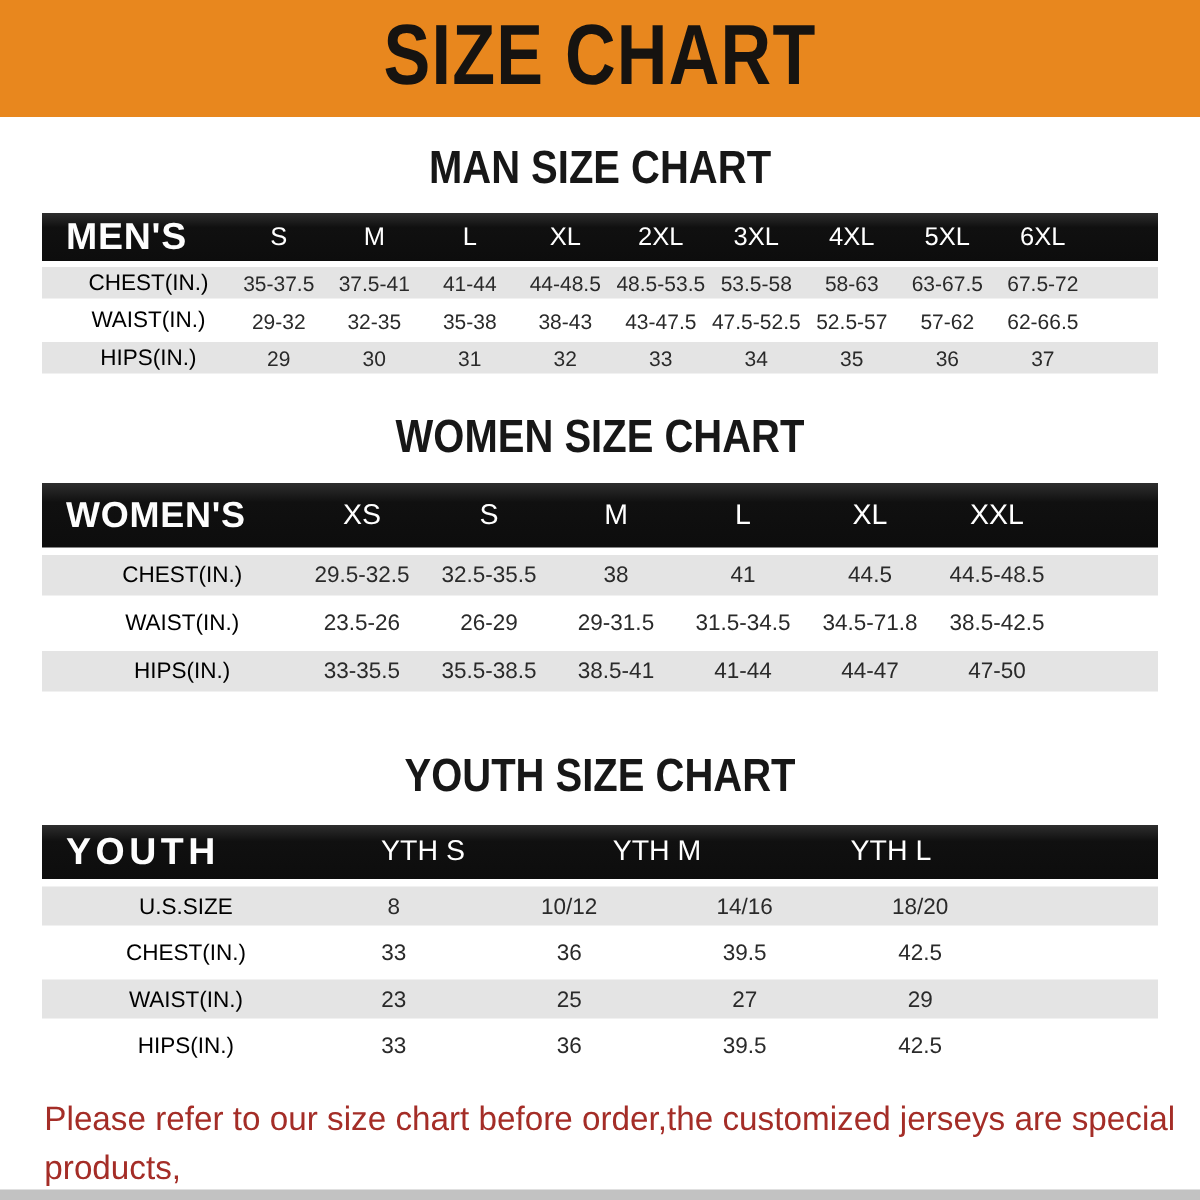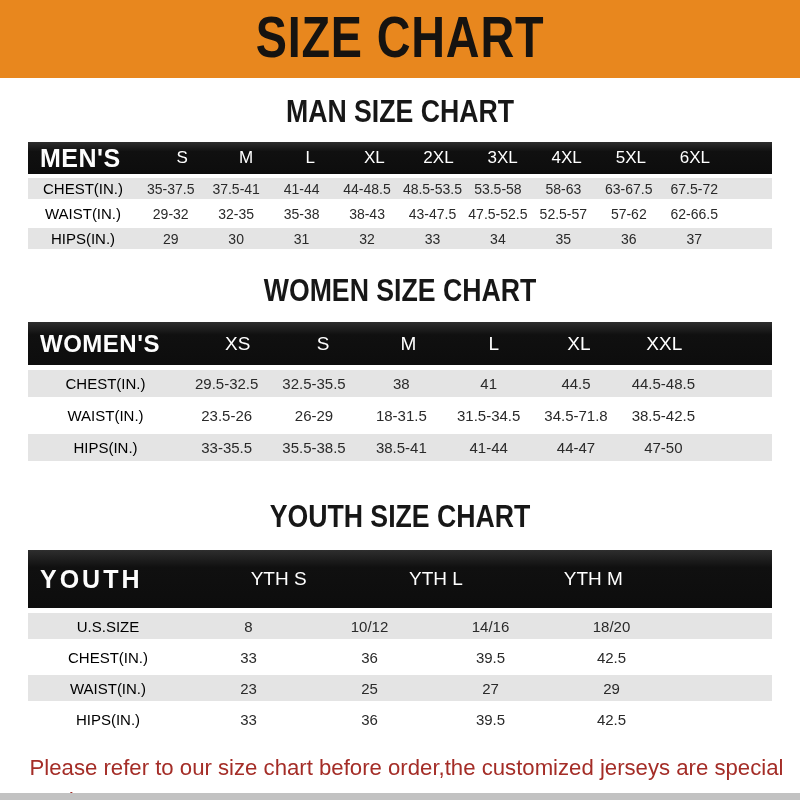--- a/index.html
+++ b/index.html
@@ -52,41 +52,41 @@
     font-weight: 700; text-align: left; padding-left: 12px;
     color: #fdfdfd;
   }
   .hcol { flex: 1; font-weight: 400; }
   .drow { color: #2a2a2a; }
   .drow:nth-child(even) { background: #E4E4E4; }  
   .drow:nth-child(odd)  { background: #ffffff; }
   .drow { margin-bottom: 4px; }
   .rlabel { font-size: 15px; color: #000000; }
   .val { flex: 1; font-size: 15px; }
-  .label { flex: none; }
+  .label { flex: none; padding-left: 16px; }
 
   
   .sec-men .thead  { height: 32px; }
   .sec-men .hlabel { font-size: 25px; letter-spacing: 0.5px; }
   .sec-men .hcol   { font-size: 17px; }
   .sec-men .label  { width: 110px; }
   .sec-men .trow   { padding-right: 45px; }
   .sec-men .drow   { height: 21px; }
   .sec-men .val    { font-size: 14px; }
 
   
   .sec-women .thead  { height: 43px; margin-bottom: 5px; }
   .sec-women .hlabel { font-size: 24px; letter-spacing: 0.5px; }
   .sec-women .hcol   { font-size: 19px; }
   .sec-women .label  { width: 155px; }
   .sec-women .trow   { padding-right: 65px; justify-content: center; }
   .sec-women .drow   { height: 27px; margin-bottom: 5px; }
 
   
-  .sec-youth .thead  { height: 58px; margin-bottom: 5px; }
+  .sec-youth .thead  { height: 36px; margin-bottom: 5px; }
   .sec-youth .hlabel { font-size: 25px; letter-spacing: 3px; }
   .sec-youth .hcol   { font-size: 19px; }
   .sec-youth .label  { width: 160px; }
   .sec-youth .trow   { padding-right: 100px; }
   .sec-youth .drow   { height: 26px; margin-bottom: 5px; }
 
   
   .footer {
     margin-top: 19px;
     padding-left: 30px;
@@ -179,43 +179,43 @@
       <div class="cell val">32.5-35.5</div>
       <div class="cell val">38</div>
       <div class="cell val">41</div>
       <div class="cell val">44.5</div>
       <div class="cell val">44.5-48.5</div>
     </div>
     <div class="trow drow">
       <div class="cell label rlabel">WAIST(IN.)</div>
       <div class="cell val">23.5-26</div>
       <div class="cell val">26-29</div>
-      <div class="cell val">18-31.5</div>
+      <div class="cell val">29-31.5</div>
       <div class="cell val">31.5-34.5</div>
       <div class="cell val">34.5-71.8</div>
       <div class="cell val">38.5-42.5</div>
     </div>
     <div class="trow drow">
       <div class="cell label rlabel">HIPS(IN.)</div>
       <div class="cell val">33-35.5</div>
       <div class="cell val">35.5-38.5</div>
       <div class="cell val">38.5-41</div>
       <div class="cell val">41-44</div>
       <div class="cell val">44-47</div>
       <div class="cell val">47-50</div>
     </div>
   </div>
 
 <div class="section-heading heading-youth">YOUTH SIZE CHART</div>
 <div class="size-table sec-youth">
     <div class="trow thead">
       <div class="cell label hlabel">YOUTH</div>
       <div class="cell hcol">YTH S</div>
+      <div class="cell hcol">YTH M</div>
       <div class="cell hcol">YTH L</div>
-      <div class="cell hcol">YTH M</div>
     </div>
     <div class="trow drow">
       <div class="cell label rlabel">U.S.SIZE</div>
       <div class="cell val">8</div>
       <div class="cell val">10/12</div>
       <div class="cell val">14/16</div>
       <div class="cell val">18/20</div>
     </div>
     <div class="trow drow">
       <div class="cell label rlabel">CHEST(IN.)</div>

